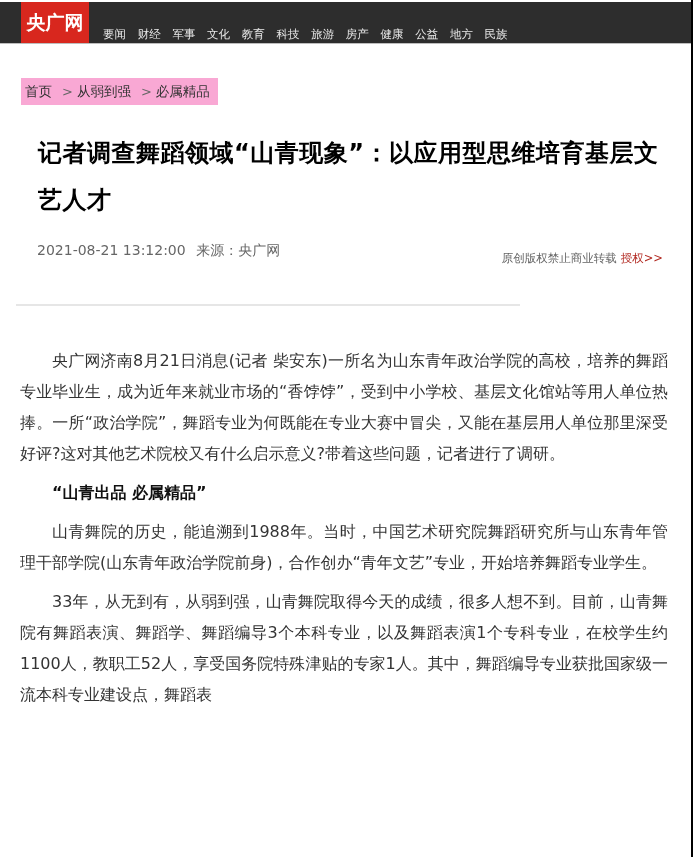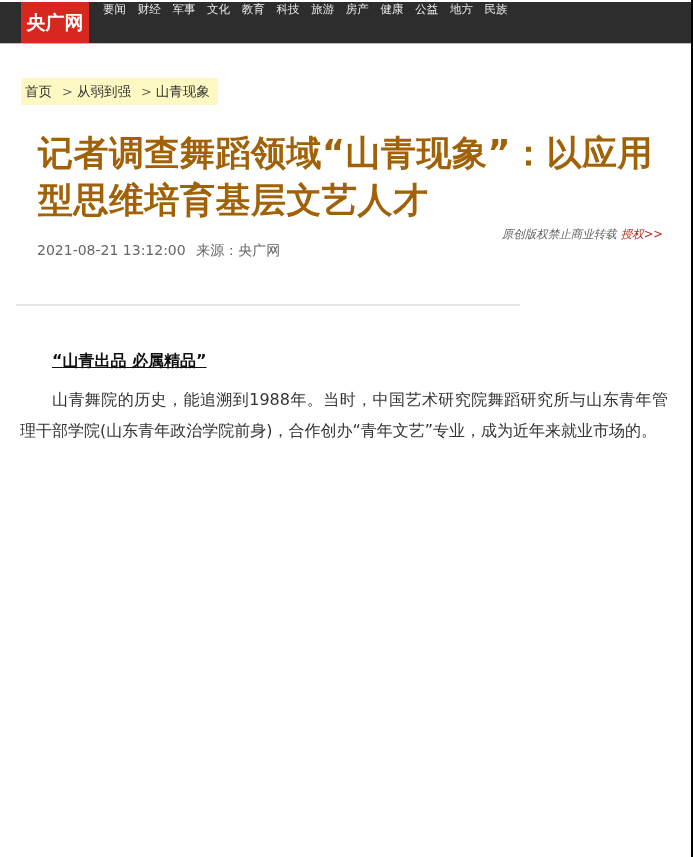--- a/index.html
+++ b/index.html
@@ -12,40 +12,40 @@
   .top-edge { position: absolute; left: 0; top: 0; width: 693px; height: 1px; background: #fff; }
   .navbar {
     position: absolute; left: 0; top: 2px; width: 691px; height: 41px;
     background: #2d2d2d; border-bottom: 1px solid #bdbdbd;
   }
   .logo {
     position: absolute; left: 21px; top: 0; width: 68px; height: 41px;
     background: #d8271e; color: #fff; font-weight: bold; font-size: 19px;
     display: flex; align-items: center; justify-content: center; letter-spacing: 0px;
   }
-  .nav-items { position: absolute; left: 103px; top: 0; height: 30px; display: flex; align-items: flex-start; }
+  .nav-items { position: absolute; left: 103px; top: 17px; height: 30px; display: flex; align-items: center; }
   .nav-item { color: #e8e8e8; font-size: 11.5px; margin-right: 11.7px; cursor: pointer; white-space: nowrap; }
   .breadcrumb {
     position: absolute; left: 21px; top: 78px; height: 27px; padding: 0 8px 0 4px;
-    background: #fef9c3; display: flex; align-items: center; font-size: 13.5px; color: #333;
+    background: #f9a8d4; display: flex; align-items: center; font-size: 13.5px; color: #333;
   }
   .crumb { cursor: pointer; }
   .crumb-sep { color: #666; margin: 0 4px 0 10px; font-size: 13px; }
   .title {
     position: absolute; left: 38px; top: 130px; width: 640px;
-    font-size: 35px; font-weight: bold; line-height: 47px; color: #a16207; margin: 0; letter-spacing: 0.5px;
+    font-size: 24px; font-weight: bold; line-height: 47px; color: #000000; margin: 0; letter-spacing: 0.5px;
   }
   .meta { position: absolute; left: 37px; top: 242px; font-size: 14px; color: #666; }
   .meta span { margin-right: 6px; }
-  .copyright { position: absolute; right: 30px; top: 227px; font-size: 11.5px; color: #666; font-style: italic; }
+  .copyright { position: absolute; right: 30px; top: 251px; font-size: 11.5px; color: #666; }
   .auth-link { color: #b22a22; cursor: pointer; margin-left: 4px; }
   .divider-wide { position: absolute; left: 16px; top: 304px; width: 504px; height: 2px; background: #e6e6e6; }
   .article { position: absolute; left: 20px; top: 345px; width: 648px; font-size: 16px; color: #333; line-height: 31px; }
   .article p { margin: 0 0 8px 0; text-indent: 2em; text-align: justify; }
-  .article p.subhead { font-weight: bold; color: #111; margin-bottom: 8px; text-decoration: underline; }
+  .article p.subhead { font-weight: bold; color: #111; margin-bottom: 8px; }
 </style>
 </head>
 <body>
 
 <div class="top-edge"></div>
 
 <div class="navbar">
   <div class="logo">央广网</div>
   <div class="nav-items">
     <span class="nav-item">要闻</span>
@@ -61,34 +61,36 @@
     <span class="nav-item">地方</span>
     <span class="nav-item">民族</span>
   </div>
 </div>
 
 <div class="breadcrumb">
   <span class="crumb">首页</span>
   <span class="crumb-sep">&gt;</span>
   <span class="crumb">从弱到强</span>
   <span class="crumb-sep">&gt;</span>
-  <span class="crumb">山青现象</span>
+  <span class="crumb">必属精品</span>
 </div>
 
 <h1 class="title">记者调查舞蹈领域“山青现象”：以应用型思维培育基层文艺人才</h1>
 
 <div class="meta">
   <span>2021-08-21 13:12:00</span>
   <span><span style="margin:0">来源：</span><span style="margin:0">央广网</span></span>
 </div>
 
 <div class="copyright">
   <span>原创版权禁止商业转载</span><span class="auth-link">授权&gt;&gt;</span>
 </div>
 
 <div class="divider-wide" style="width:504px"></div>
 
 <div class="article">
+  <p>央广网济南8月21日消息(记者 柴安东)一所名为山东青年政治学院的高校，培养的舞蹈专业毕业生，成为近年来就业市场的“香饽饽”，受到中小学校、基层文化馆站等用人单位热捧。一所“政治学院”，舞蹈专业为何既能在专业大赛中冒尖，又能在基层用人单位那里深受好评?这对其他艺术院校又有什么启示意义?带着这些问题，记者进行了调研。</p>
   <p class="subhead">“山青出品 必属精品”</p>
-  <p>山青舞院的历史，能追溯到1988年。当时，中国艺术研究院舞蹈研究所与山东青年管理干部学院(山东青年政治学院前身)，合作创办“青年文艺”专业，成为近年来就业市场的。</p>
+  <p>山青舞院的历史，能追溯到1988年。当时，中国艺术研究院舞蹈研究所与山东青年管理干部学院(山东青年政治学院前身)，合作创办“青年文艺”专业，开始培养舞蹈专业学生。</p>
+  <p>33年，从无到有，从弱到强，山青舞院取得今天的成绩，很多人想不到。目前，山青舞院有舞蹈表演、舞蹈学、舞蹈编导3个本科专业，以及舞蹈表演1个专科专业，在校学生约1100人，教职工52人，享受国务院特殊津贴的专家1人。其中，舞蹈编导专业获批国家级一流本科专业建设点，舞蹈表</p>
 </div>
 
 <div class="right-edge"></div>
 
 </body></html>

